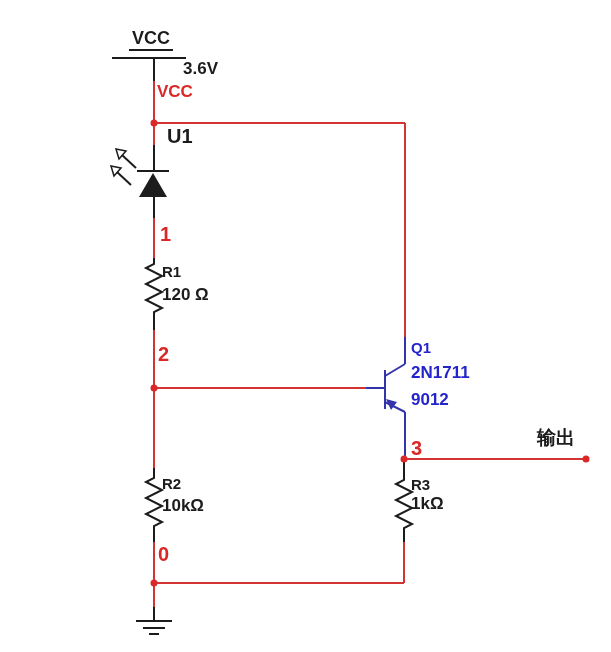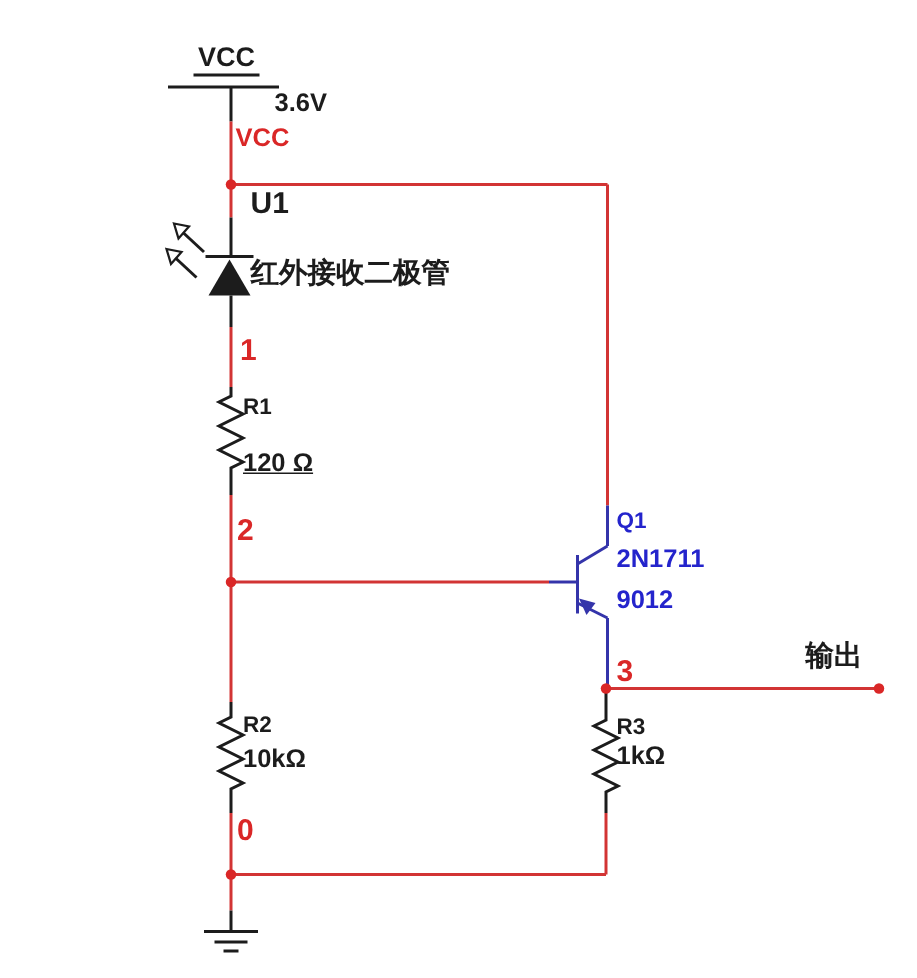--- a/index.html
+++ b/index.html
@@ -108,26 +108,25 @@
       <circle class="dot" cx="404" cy="459" r="3.5"></circle>
       <circle class="dot" cx="586" cy="459" r="3.5"></circle>
     </g>
   </svg>
 
   <div class="lbl rail" style="left:129px;top:29px;">VCC</div>
   <div class="lbl sz17" style="left:183px;top:60px;">3.6V</div>
   <div class="lbl sz17 net" style="left:157px;top:83px;">VCC</div>
 
   <div class="lbl sz16" style="left:167px;top:126px;">U1</div>
-  <div class="lbl sz19" style="left:167px;top:173px;">红外接收二极管</div>
 
   <div class="lbl sz16 net" style="left:160px;top:224px;">1</div>
 
   <div class="lbl sz15" style="left:162px;top:264px;text-align:center;">R1</div>
-  <div class="lbl sz17" style="left:162px;top:300px;text-decoration:underline;">120 Ω</div>
+  <div class="lbl sz17" style="left:162px;top:286px;">120 Ω</div>
 
   <div class="lbl sz16 net" style="left:158px;top:344px;">2</div>
 
   <div class="lbl sz15" style="left:162px;top:476px;">R2</div>
   <div class="lbl sz17" style="left:162px;top:497px;">10kΩ</div>
 
   <div class="lbl sz16 net" style="left:158px;top:544px;">0</div>
 
   <div class="lbl sz15 blue" style="left:411px;top:340px;">Q1</div>
   <div class="lbl sz17 blue" style="left:411px;top:364px;">2N1711</div>

